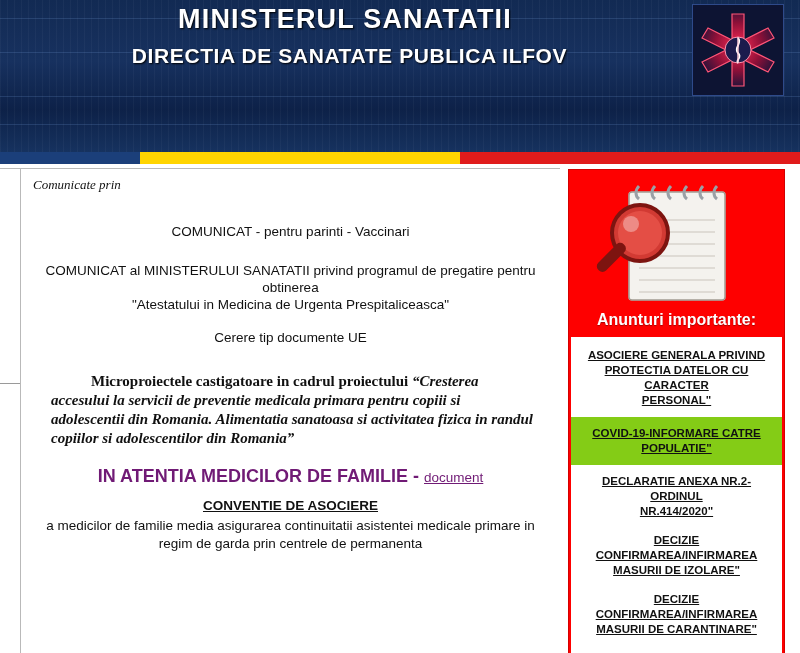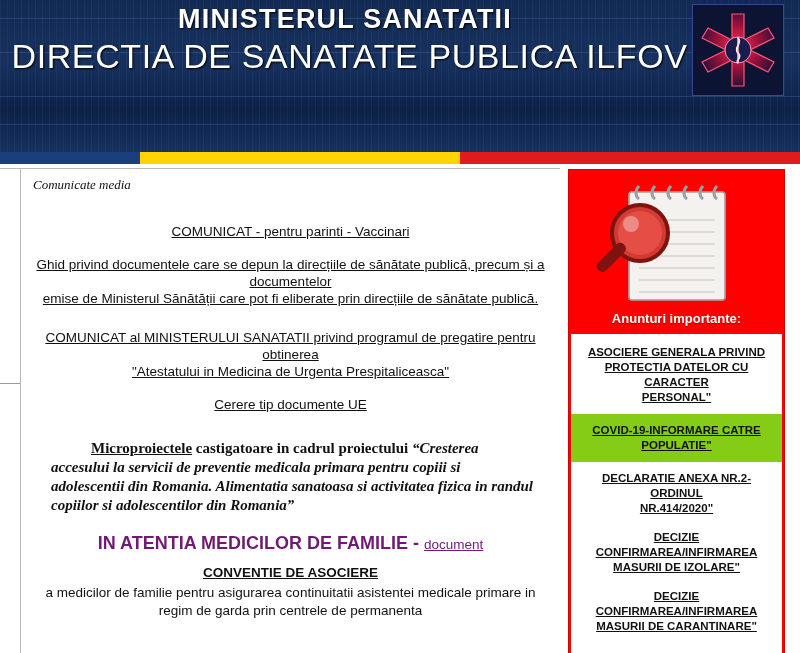--- a/index.html
+++ b/index.html
@@ -39,22 +39,22 @@
     color: #ffffff;
   }
   .banner-title-1 {
     font-size: 27px;
     font-weight: bold;
     letter-spacing: 1.2px;
     line-height: 34px;
     text-shadow: 1px 1px 2px #000;
   }
   .banner-title-2 {
-    font-size: 34px;
-    font-weight: normal;
+    font-size: 21px;
+    font-weight: bold;
     letter-spacing: 0.6px;
     line-height: 36px;
     text-shadow: 1px 1px 2px #000;
     margin-top: 2px;
     margin-left: 9px;
   }
 
   
   .logo-box {
     position: absolute;
@@ -126,21 +126,20 @@
   }
   .item {
     margin: 0 auto 16px auto;
     padding: 0 22px;
     font-size: 13.5px;
     color: #111;
     line-height: 17px;
   }
   .item a {
     color: #111;
-    text-decoration: underline;
     cursor: pointer;
   }
   .item.serif-b {
     font-family: "Liberation Serif", serif;
     font-weight: bold;
     font-style: italic;
     font-size: 15px;
     line-height: 19px;
     text-align: left;
     padding: 0 26px 0 30px;
@@ -179,21 +178,21 @@
     background: #fe0000;
     border: 1px solid #d40000;
   }
   .notepad {
     position: relative;
     width: 215px; height: 135px;
   }
   .announce-title {
     text-align: center;
     color: #ffffff;
-    font-size: 13px;
+    font-size: 16px;
     font-weight: bold;
     margin: 6px 0 8px 0;
     text-shadow: 0 1px 1px rgba(0,0,0,0.35);
   }
   .right-list {
     background: #ffffff;
     margin: 0 2px;
     padding: 4px 0 0 0;
   }
   .r-item {
@@ -261,32 +260,28 @@
   </div>
 
   <div class="content"></div>
   <div class="frame-h"></div>
   <div class="frame-h2"></div>
   <div class="frame-v"></div>
   <div class="frame-top"></div>
 
   <div class="main-col">
 
-    <div class="media-label">Comunicate media</div>
+    <div class="media-label">Comunicate prin</div>
 
     <div class="main-items">
 
       <div class="item">
         <a>COMUNICAT - pentru parinti - Vaccinari</a>
       </div>
 
-      <div class="item" style="padding:0 8px;">
-        <a>Ghid privind documentele care se depun la direcțiile de sănătate publică, precum și a documentelor</a><br>
-        <a>emise de Ministerul Sănătății care pot fi  eliberate prin direcțiile de sănătate publică.</a>
-      </div>
 
       <div class="item" style="margin-top:22px;padding:0 8px;">
         <a>COMUNICAT al MINISTERULUI SANATATII privind programul de pregatire pentru obtinerea</a><br>
         <a>"Atestatului in Medicina de Urgenta Prespitaliceasca"</a>
       </div>
 
       <div class="item">
         <a>Cerere tip documente UE</a>
       </div>
 
@@ -295,21 +290,21 @@
           <a class="underline plain">Microproiectele</a><span class="plain"> castigatoare in cadrul proiectului </span><span>“Cresterea accesului la servicii de preventie medicala primara pentru copiii si adolescentii din Romania. Alimentatia sanatoasa si activitatea fizica in randul copiilor si adolescentilor din Romania”</span>
         </span>
       </div>
 
       <div class="big-line">
         <span>IN ATENTIA MEDICILOR DE FAMILIE - </span><a class="doclink">document</a>
       </div>
 
       <div class="item" style="padding:0 10px;">
         <div class="conv-title">CONVENTIE DE ASOCIERE</div>
-        <div class="conv-body">a medicilor de familie pentru asigurarea continuitatii asistentei medicale primare in</div>
+        <div class="conv-body">a medicilor de familie media asigurarea continuitatii asistentei medicale primare in</div>
         <div class="conv-body">regim de garda prin centrele de permanenta</div>
       </div>
 
     </div>
   </div>
 
   <div class="right-col">
 
     <div class="notepad">
       <svg width="215" height="135" viewBox="0 0 215 135" aria-hidden="true">

